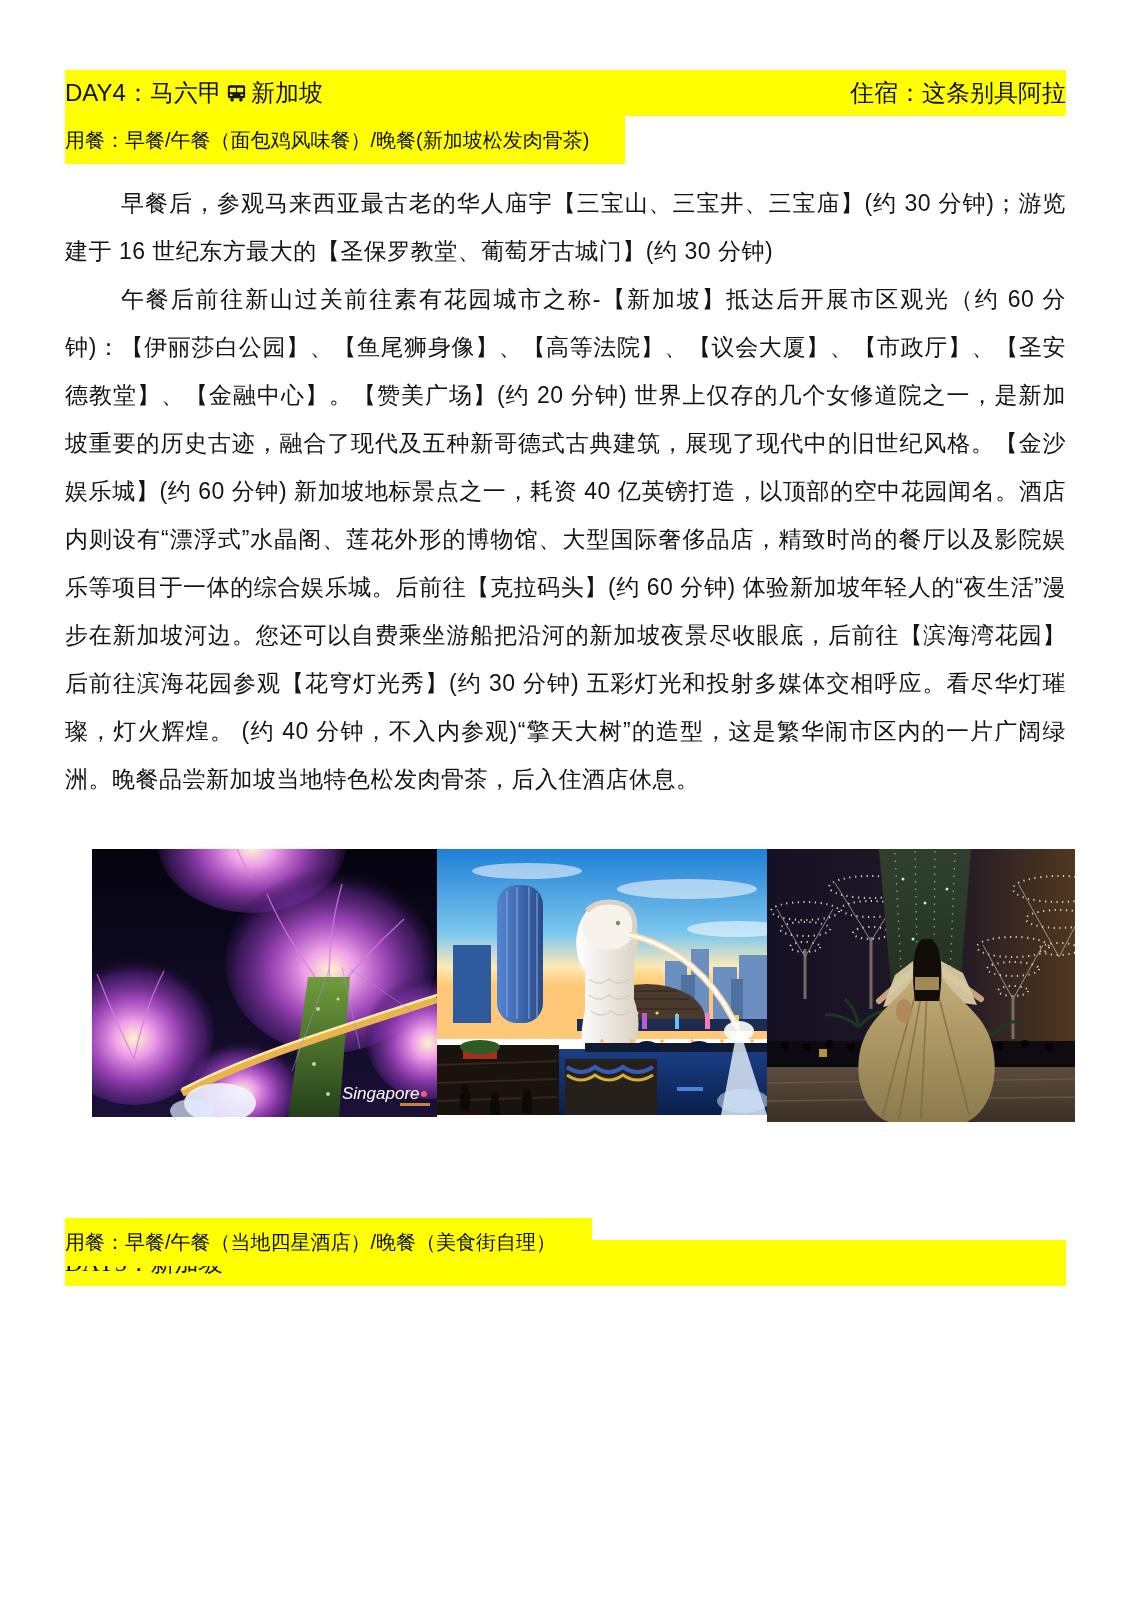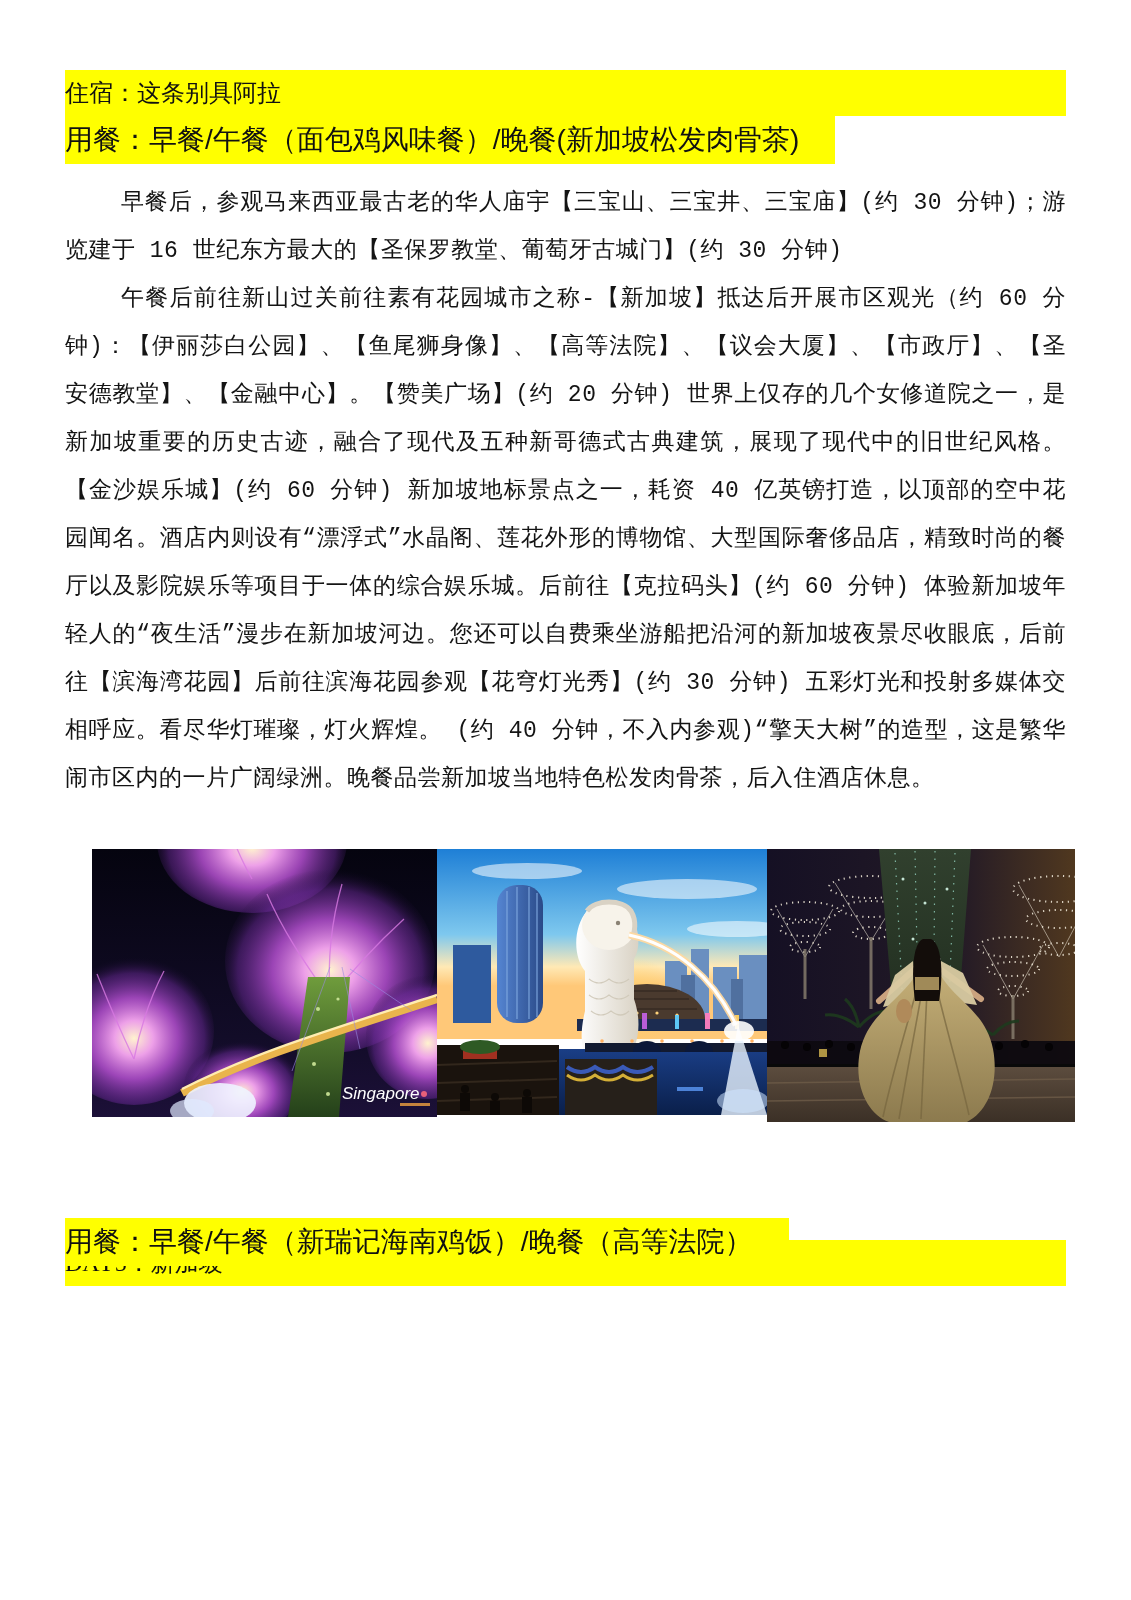--- a/index.html
+++ b/index.html
@@ -9,50 +9,63 @@
   }
   
   .hl-full{
     position:absolute;left:65px;width:1001px;height:46px;background:#ffff00;
     display:flex;justify-content:space-between;align-items:center;
     font-size:24px;line-height:46px;white-space:nowrap;
   }
   .hl-part{
     position:absolute;left:65px;height:48px;background:#ffff00;
     display:inline-flex;align-items:center;padding-right:36px;
-    font-size:28px;line-height:48px;white-space:nowrap;
+    font-size:20px;line-height:48px;white-space:nowrap;
   }
   .row-day4{top:70px;}
   .row-day4-meals{top:116px;}
   .row-day5{top:1240px;font-family:Liberation Serif, serif;}
   .row-day5-meals{top:1218px;}
   .title-left{display:inline-flex;align-items:center;gap:3px;}
   .bus-ico{width:23px;height:23px;display:inline-block;vertical-align:-3px;}
   
   .paras{position:absolute;left:65px;width:1001px;}
-  .paras-day4{top:179px;font-family:Liberation Mono, monospace;}
+  .paras-day4{top:179px;}
   .paras-day5{top:1284px;}
   .paras p{
     margin:0;font-size:23px;line-height:48px;text-indent:56px;
     text-align:justify;color:#141414;letter-spacing:0.5px;
   }
   
   .photo-row{position:absolute;left:65px;top:849px;width:1001px;display:flex;align-items:flex-start;}
   .photo{display:block;flex:none;}
   .photo svg{display:block;}
   .ph1{width:345px;height:268px;margin-right:7px;padding-left:27px;}
   .ph2{width:330px;height:266px;margin-right:11px;}
   .ph3{width:308px;height:273px;}
 </style>
 </head>
 <body>
 
 <div class="page">
 
   <div class="hl-full row-day4">
+    <span class="title-left">
+      <span>DAY4：马六甲</span>
+      <svg class="bus-ico" viewBox="0 0 24 24">
+        <rect x="3" y="3.5" width="18" height="13.5" rx="2" fill="#161616"></rect>
+        <rect x="5" y="6" width="6.4" height="4.6" fill="#ffff00"></rect>
+        <rect x="12.6" y="6" width="6.4" height="4.6" fill="#ffff00"></rect>
+        <rect x="5" y="12.8" width="2.8" height="1.8" fill="#ffff00"></rect>
+        <rect x="16.2" y="12.8" width="2.8" height="1.8" fill="#ffff00"></rect>
+        <circle cx="7.4" cy="18.6" r="1.9" fill="#161616"></circle>
+        <circle cx="16.6" cy="18.6" r="1.9" fill="#161616"></circle>
+      </svg>
+      <span>新加坡</span>
+    </span>
     <span>住宿：这条别具阿拉</span>
   </div>
   <div class="hl-part row-day4-meals">
     <span>用餐：早餐/午餐（面包鸡风味餐）/晚餐(新加坡松发肉骨茶)</span>
   </div>
 
   <div class="paras paras-day4">
     <p>早餐后，参观马来西亚最古老的华人庙宇【三宝山、三宝井、三宝庙】(约 30 分钟)；游览建于 16 世纪东方最大的【圣保罗教堂、葡萄牙古城门】(约 30 分钟)</p>
     <p>午餐后前往新山过关前往素有花园城市之称-【新加坡】抵达后开展市区观光（约 60 分钟)：【伊丽莎白公园】、【鱼尾狮身像】、【高等法院】、【议会大厦】、【市政厅】、【圣安德教堂】、【金融中心】。【赞美广场】(约 20 分钟) 世界上仅存的几个女修道院之一，是新加坡重要的历史古迹，融合了现代及五种新哥德式古典建筑，展现了现代中的旧世纪风格。【金沙娱乐城】(约 60 分钟) 新加坡地标景点之一，耗资 40 亿英镑打造，以顶部的空中花园闻名。酒店内则设有“漂浮式”水晶阁、莲花外形的博物馆、大型国际奢侈品店，精致时尚的餐厅以及影院娱乐等项目于一体的综合娱乐城。后前往【克拉码头】(约 60 分钟) 体验新加坡年轻人的“夜生活”漫步在新加坡河边。您还可以自费乘坐游船把沿河的新加坡夜景尽收眼底，后前往【滨海湾花园】后前往滨海花园参观【花穹灯光秀】(约 30 分钟) 五彩灯光和投射多媒体交相呼应。看尽华灯璀璨，灯火辉煌。 (约 40 分钟，不入内参观)“擎天大树”的造型，这是繁华闹市区内的一片广阔绿洲。晚餐品尝新加坡当地特色松发肉骨茶，后入住酒店休息。</p>
   </div>
@@ -376,17 +389,17 @@
         <rect x="148" y="128" width="24" height="13" fill="#a08a58"></rect>
         <ellipse cx="137" cy="162" rx="8" ry="12" fill="#b08a5a"></ellipse>
       </svg>
     </figure>
   </div>
 
   <div class="hl-full row-day5">
     <span>DAY5：新加坡</span>
   </div>
   <div class="hl-part row-day5-meals">
-    <span>用餐：早餐/午餐（新瑞记海南鸡饭）/晚餐（高等法院）</span>
+    <span>用餐：早餐/午餐（当地四星酒店）/晚餐（美食街自理）</span>
   </div>
 
 
 </div>
 
 </body></html>

